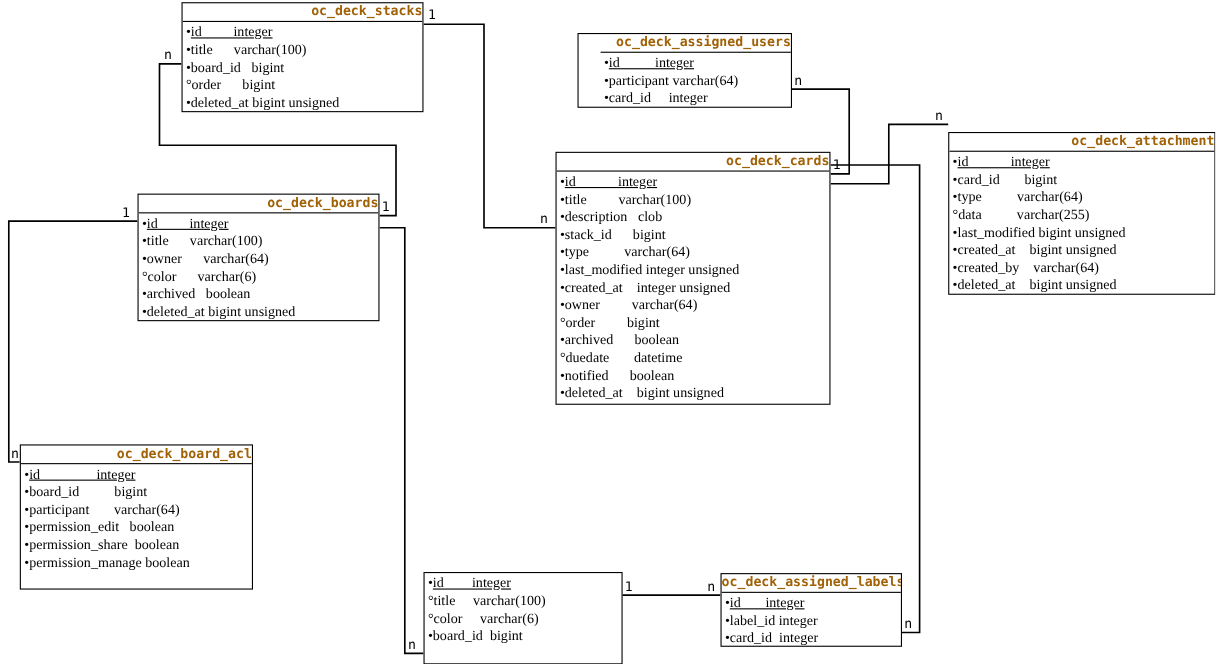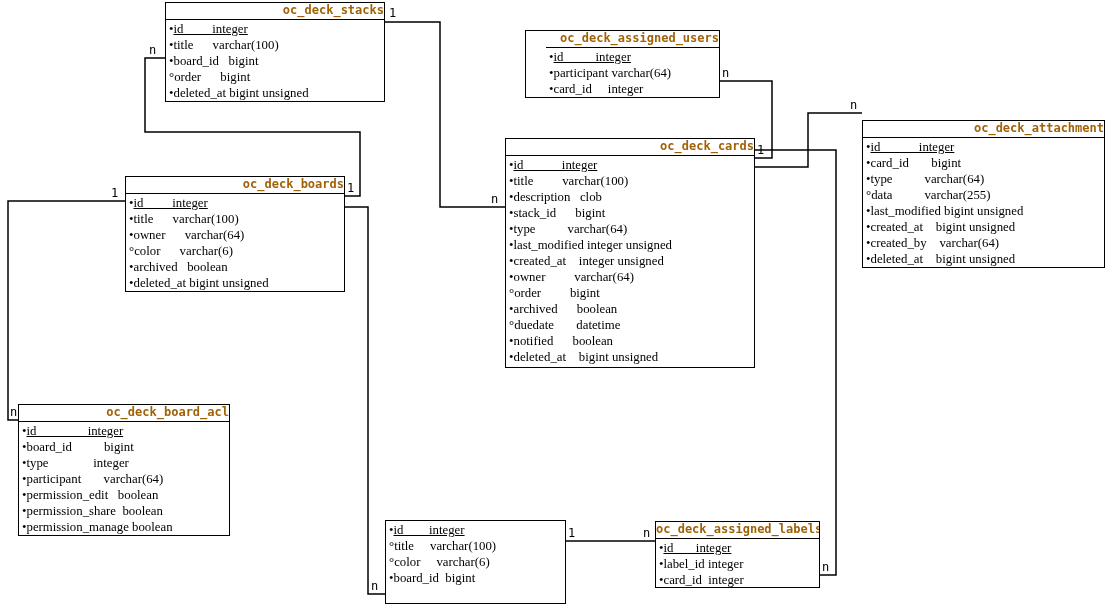--- a/index.html
+++ b/index.html
@@ -105,21 +105,20 @@
         <div class="col-row"><span>°</span><span>color      varchar(6)</span></div>
         <div class="col-row"><span>•</span><span>archived   boolean</span></div>
         <div class="col-row"><span>•</span><span>deleted_at bigint unsigned</span></div>
       </div>
     </div>
     <div class="entity" style="left: 18px; top: 404px; width: 212px; height: 132px;">
       <div class="entity-header">oc_deck_board_acl</div>
       <div class="entity-rows">
         <div class="col-row"><span>•</span><span class="pk">id                integer</span></div>
         <div class="col-row"><span>•</span><span>board_id          bigint</span></div>
-        <div class="col-row"><span>•</span><span>type              integer</span></div>
         <div class="col-row"><span>•</span><span>participant       varchar(64)</span></div>
         <div class="col-row"><span>•</span><span>permission_edit   boolean</span></div>
         <div class="col-row"><span>•</span><span>permission_share  boolean</span></div>
         <div class="col-row"><span>•</span><span>permission_manage boolean</span></div>
       </div>
     </div>
     <div class="entity" style="left: 385px; top: 520px; width: 181px; height: 84px;">
       <div class="entity-rows">
         <div class="col-row"><span>•</span><span class="pk">id        integer</span></div>
         <div class="col-row"><span>°</span><span>title     varchar(100)</span></div>

